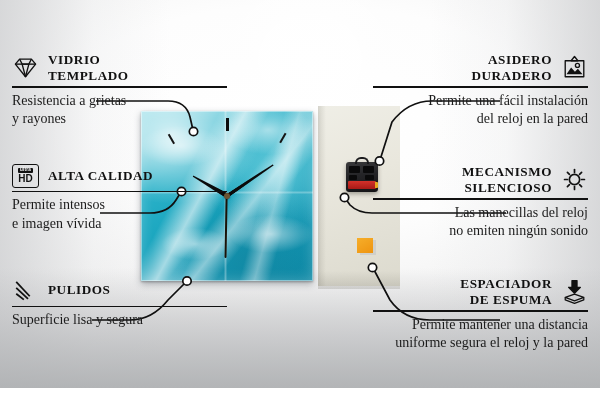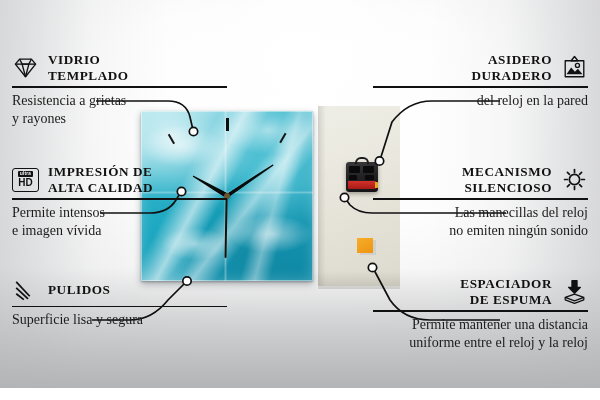--- a/index.html
+++ b/index.html
@@ -270,21 +270,20 @@
     </div>
   </div>
 
   <div class="feat left" style="left:12px; top:164px;">
     <div class="head">
       <span class="hd-badge">
         <span class="u">ultra</span>
         <span class="h">HD</span>
       </span>
       <div class="title">
-        <div>IMPRESIÓN DE</div>
         <div>ALTA CALIDAD</div>
       </div>
     </div>
     <div class="rule"></div>
     <div class="desc">
       <div>Permite intensos</div>
       <div>e imagen vívida</div>
     </div>
   </div>
 
@@ -321,20 +320,21 @@
             <path d="M16 3 L12 8 H20 Z"></path>
             <rect x="5" y="8" width="22" height="19"></rect>
             <path d="M6.5 24 L12 16 L16.5 21 L20 17.5 L25.5 24 Z" fill="#111" stroke="none"></path>
             <circle cx="19.5" cy="13.5" r="2.4"></circle>
           </g>
         </svg>
       </span>
     </div>
     <div class="rule"></div>
     <div class="desc">
+      <div>Permite una fácil instalación</div>
       <div>del reloj en la pared</div>
     </div>
   </div>
 
   <div class="feat right" style="left:373px; top:164px;">
     <div class="head">
       <div class="title">
         <div>MECANISMO</div>
         <div>SILENCIOSO</div>
       </div>
@@ -373,17 +373,17 @@
             <path d="M13 3 h6 v8 h4 l-7 7 l-7 -7 h4 Z" fill="#111"></path>
             <path d="M16 19 L27 23 L16 27 L5 23 Z"></path>
             <path d="M5 23 v3 l11 4 l11 -4 v-3"></path>
           </g>
         </svg>
       </span>
     </div>
     <div class="rule"></div>
     <div class="desc">
       <div>Permite mantener una distancia</div>
-      <div>uniforme entre el reloj y la reloj</div>
+      <div>uniforme segura el reloj y la pared</div>
     </div>
   </div>
 
 </div>
 
 </body></html>

